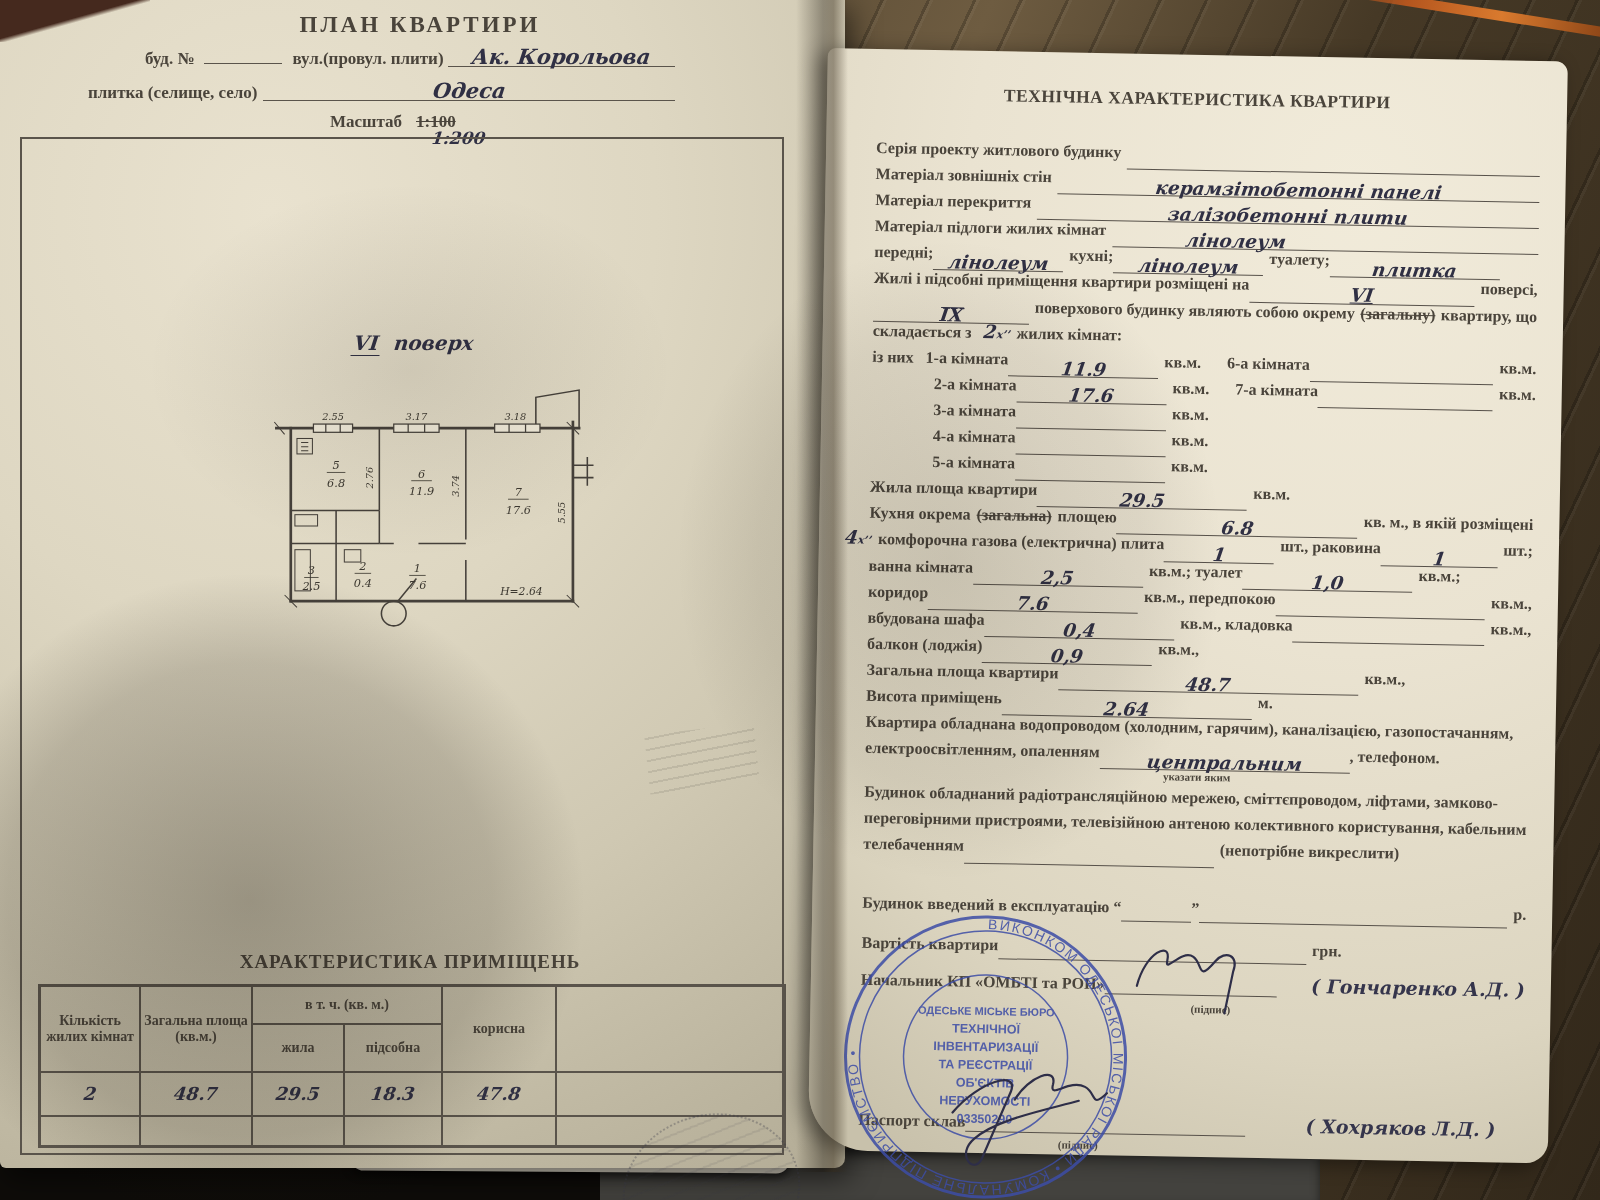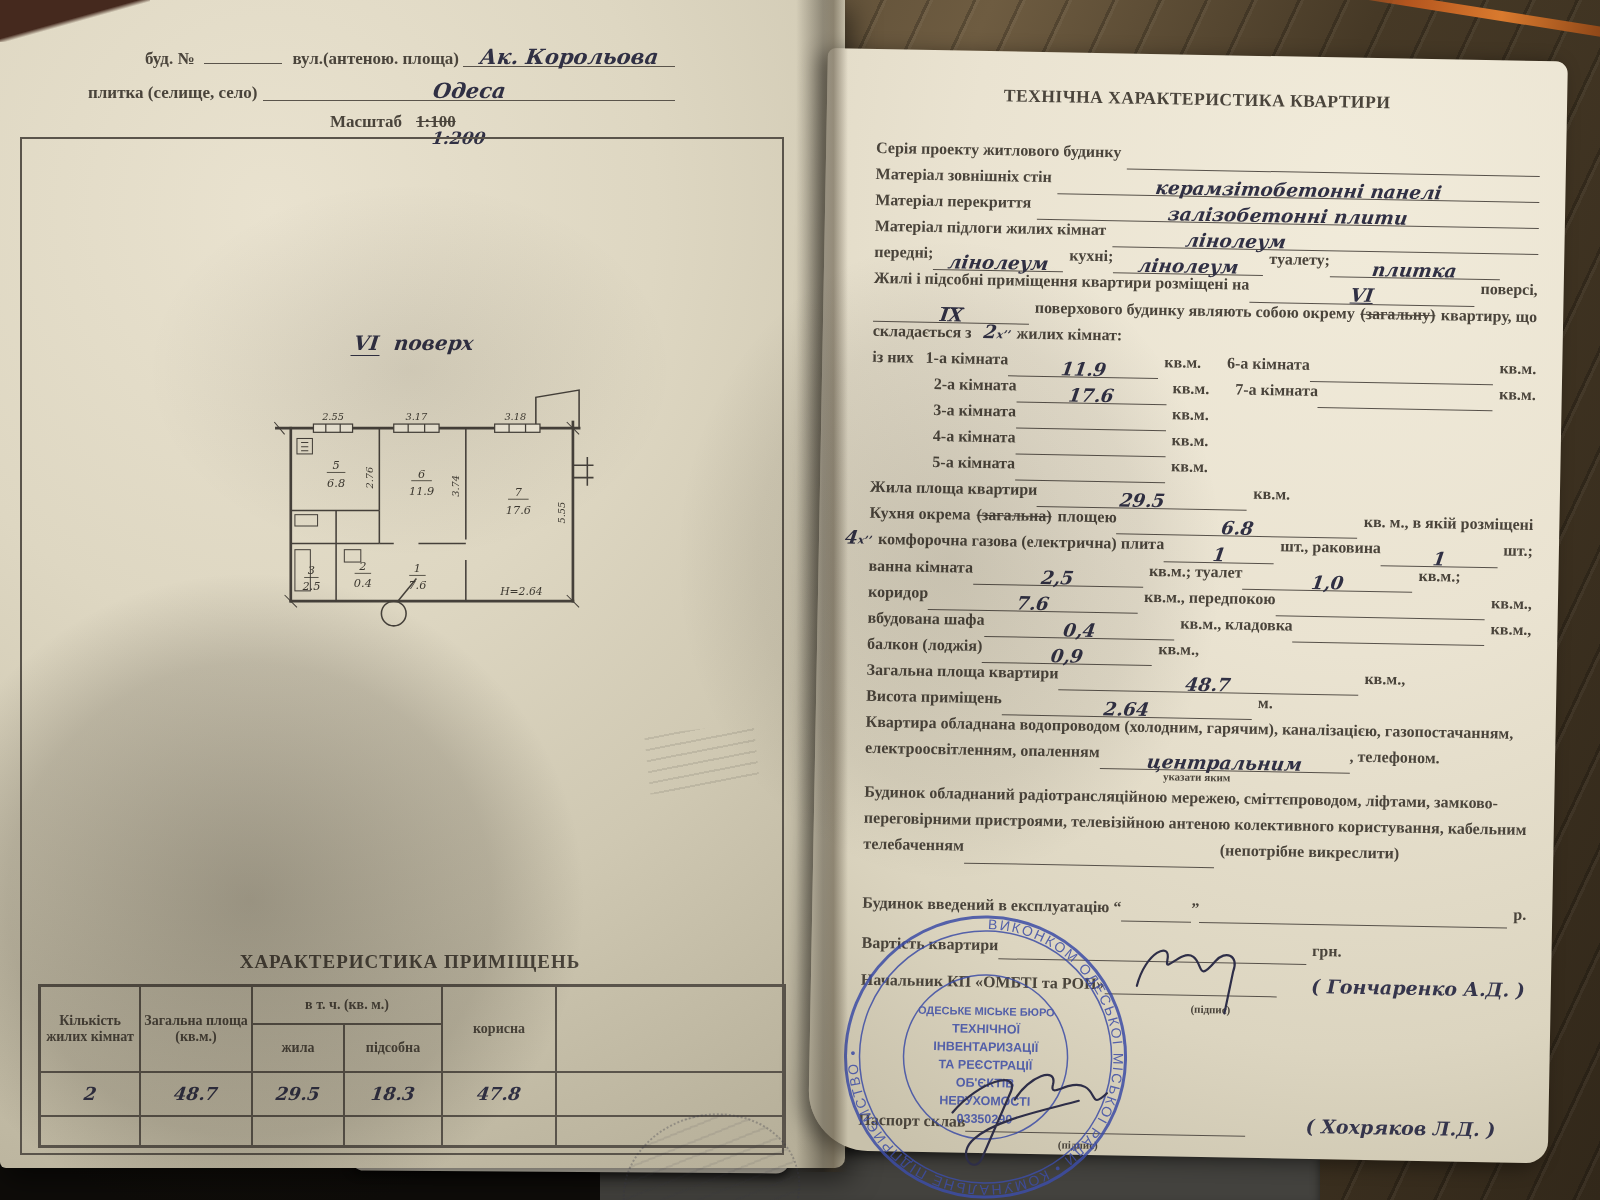--- a/index.html
+++ b/index.html
@@ -97,25 +97,26 @@
 </head>
 <body>
 
 <div class="wood"></div>
 <div class="orange-strip"></div>
 <div class="grey-edge"></div>
 <div class="black-bottom"></div>
 <div class="under-paper"></div>
 
 <div class="page-left">
+  <div class="lp-title pr">ПЛАН  КВАРТИРИ</div>
 
   <div class="lp-row" style="left:145px;top:48px;width:530px;">
     <span class="pr">буд.  №</span>
     <span class="slot" style="width:78px;margin:0 10px;"></span>
-    <span class="pr">вул.(антеною. площа)</span>
+    <span class="pr">вул.(провул. плити)</span>
     <span class="slot" style="flex:1;margin-left:4px;">
       <span class="hw hw-lg">Ак.  Корольова</span>
     </span>
   </div>
 
   <div class="lp-row" style="left:88px;top:82px;width:587px;">
     <span class="pr">плитка (селище, село)</span>
     <span class="slot" style="flex:1;margin-left:6px;">
       <span class="hw hw-lg">Одеса</span>
     </span>

